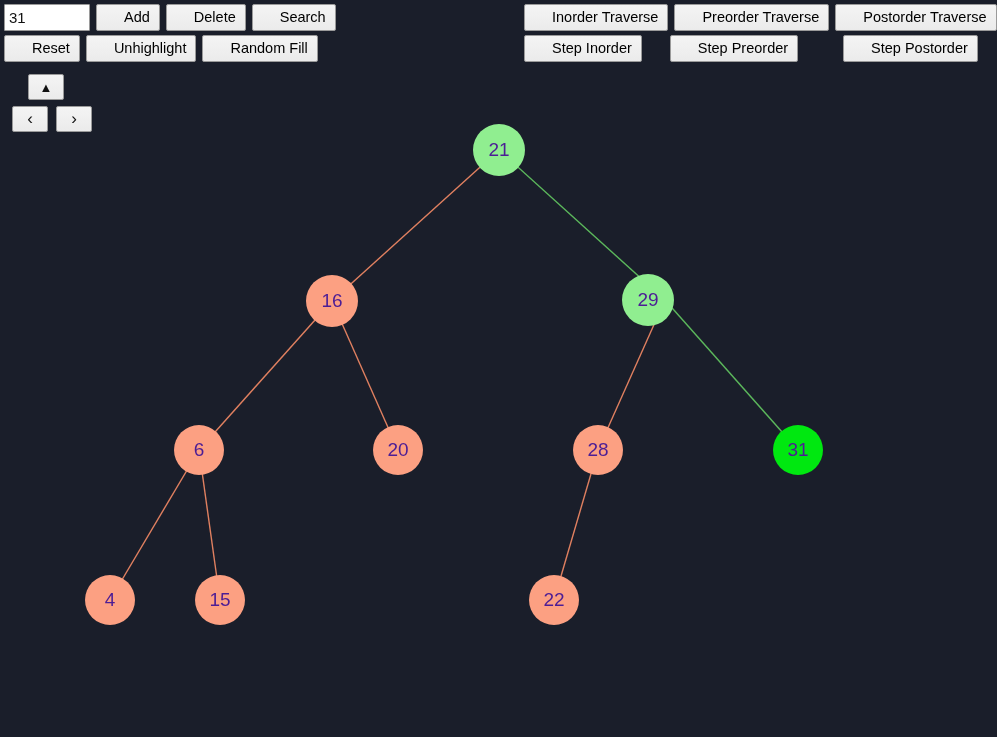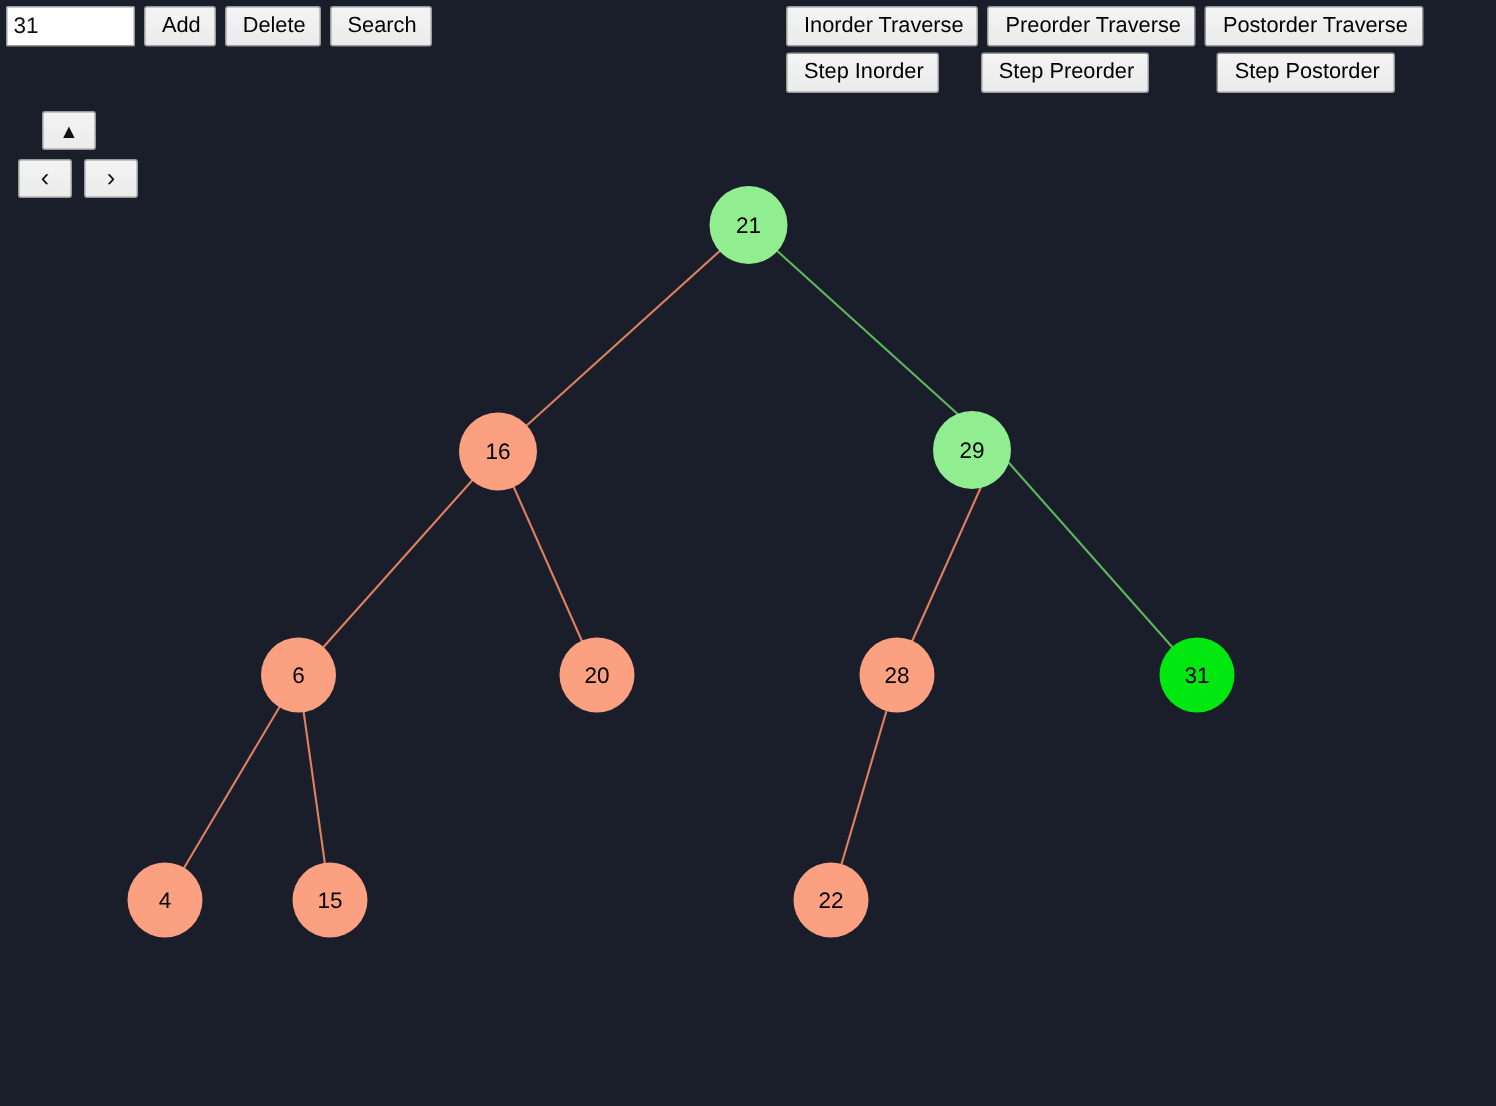--- a/index.html
+++ b/index.html
@@ -36,21 +36,21 @@
   }
   .btn {
     font-family: "Liberation Sans", sans-serif;
     font-size: 14.5px;
     line-height: 1;
     color: #000000;
     background: #efefef;
     background-image: linear-gradient(#f4f4f4, #ebebeb);
     border: 1px solid #9a9a9a;
     border-radius: 2px;
-    padding: 5px 9px 6px 11px;
+    padding: 5px 9px 6px 27px;
     cursor: default;
     white-space: nowrap;
     box-sizing: border-box;
     height: 27px;
   }
   #value-input {
     font-family: "Liberation Sans", sans-serif;
     font-size: 15px;
     color: #111111;
     background: #ffffff;
@@ -102,22 +102,22 @@
     width: 997px;
     height: 737px;
   }
   .node {
     position: absolute;
     border-radius: 50%;
     display: flex;
     align-items: center;
     justify-content: center;
     font-family: "Liberation Sans", sans-serif;
-    font-size: 15px;
-    color: #000000;
+    font-size: 19px;
+    color: #4c1d95;
     box-sizing: border-box;
     user-select: none;
   }
 </style>
 </head>
 <body style="background: rgb(26, 30, 42);">
 
 <svg id="tree-edges" width="997" height="737" style="position:absolute;left:0;top:0;">
     <line x1="499" y1="150" x2="332" y2="301" stroke="#e08060" stroke-width="1.4"></line>
     <line x1="499" y1="150" x2="665" y2="300" stroke="#5cb85c" stroke-width="1.4"></line>
@@ -163,20 +163,25 @@
     </div>
   </div>
 
 <div id="toolbar-left">
   <div class="btn-row">
     <input id="value-input" type="text" value="31" style="">
     <button class="btn">Add</button>
     <button class="btn">Delete</button>
     <button class="btn">Search</button>
   </div>
+  <div class="btn-row">
+    <button class="btn">Reset</button>
+    <button class="btn">Unhighlight</button>
+    <button class="btn">Random Fill</button>
+  </div>
 </div>
 
 <div id="toolbar-right">
   <div class="btn-row">
     <button class="btn">Inorder Traverse</button>
     <button class="btn">Preorder Traverse</button>
     <button class="btn">Postorder Traverse</button>
   </div>
   <div class="btn-row">
     <button class="btn">Step Inorder</button>

